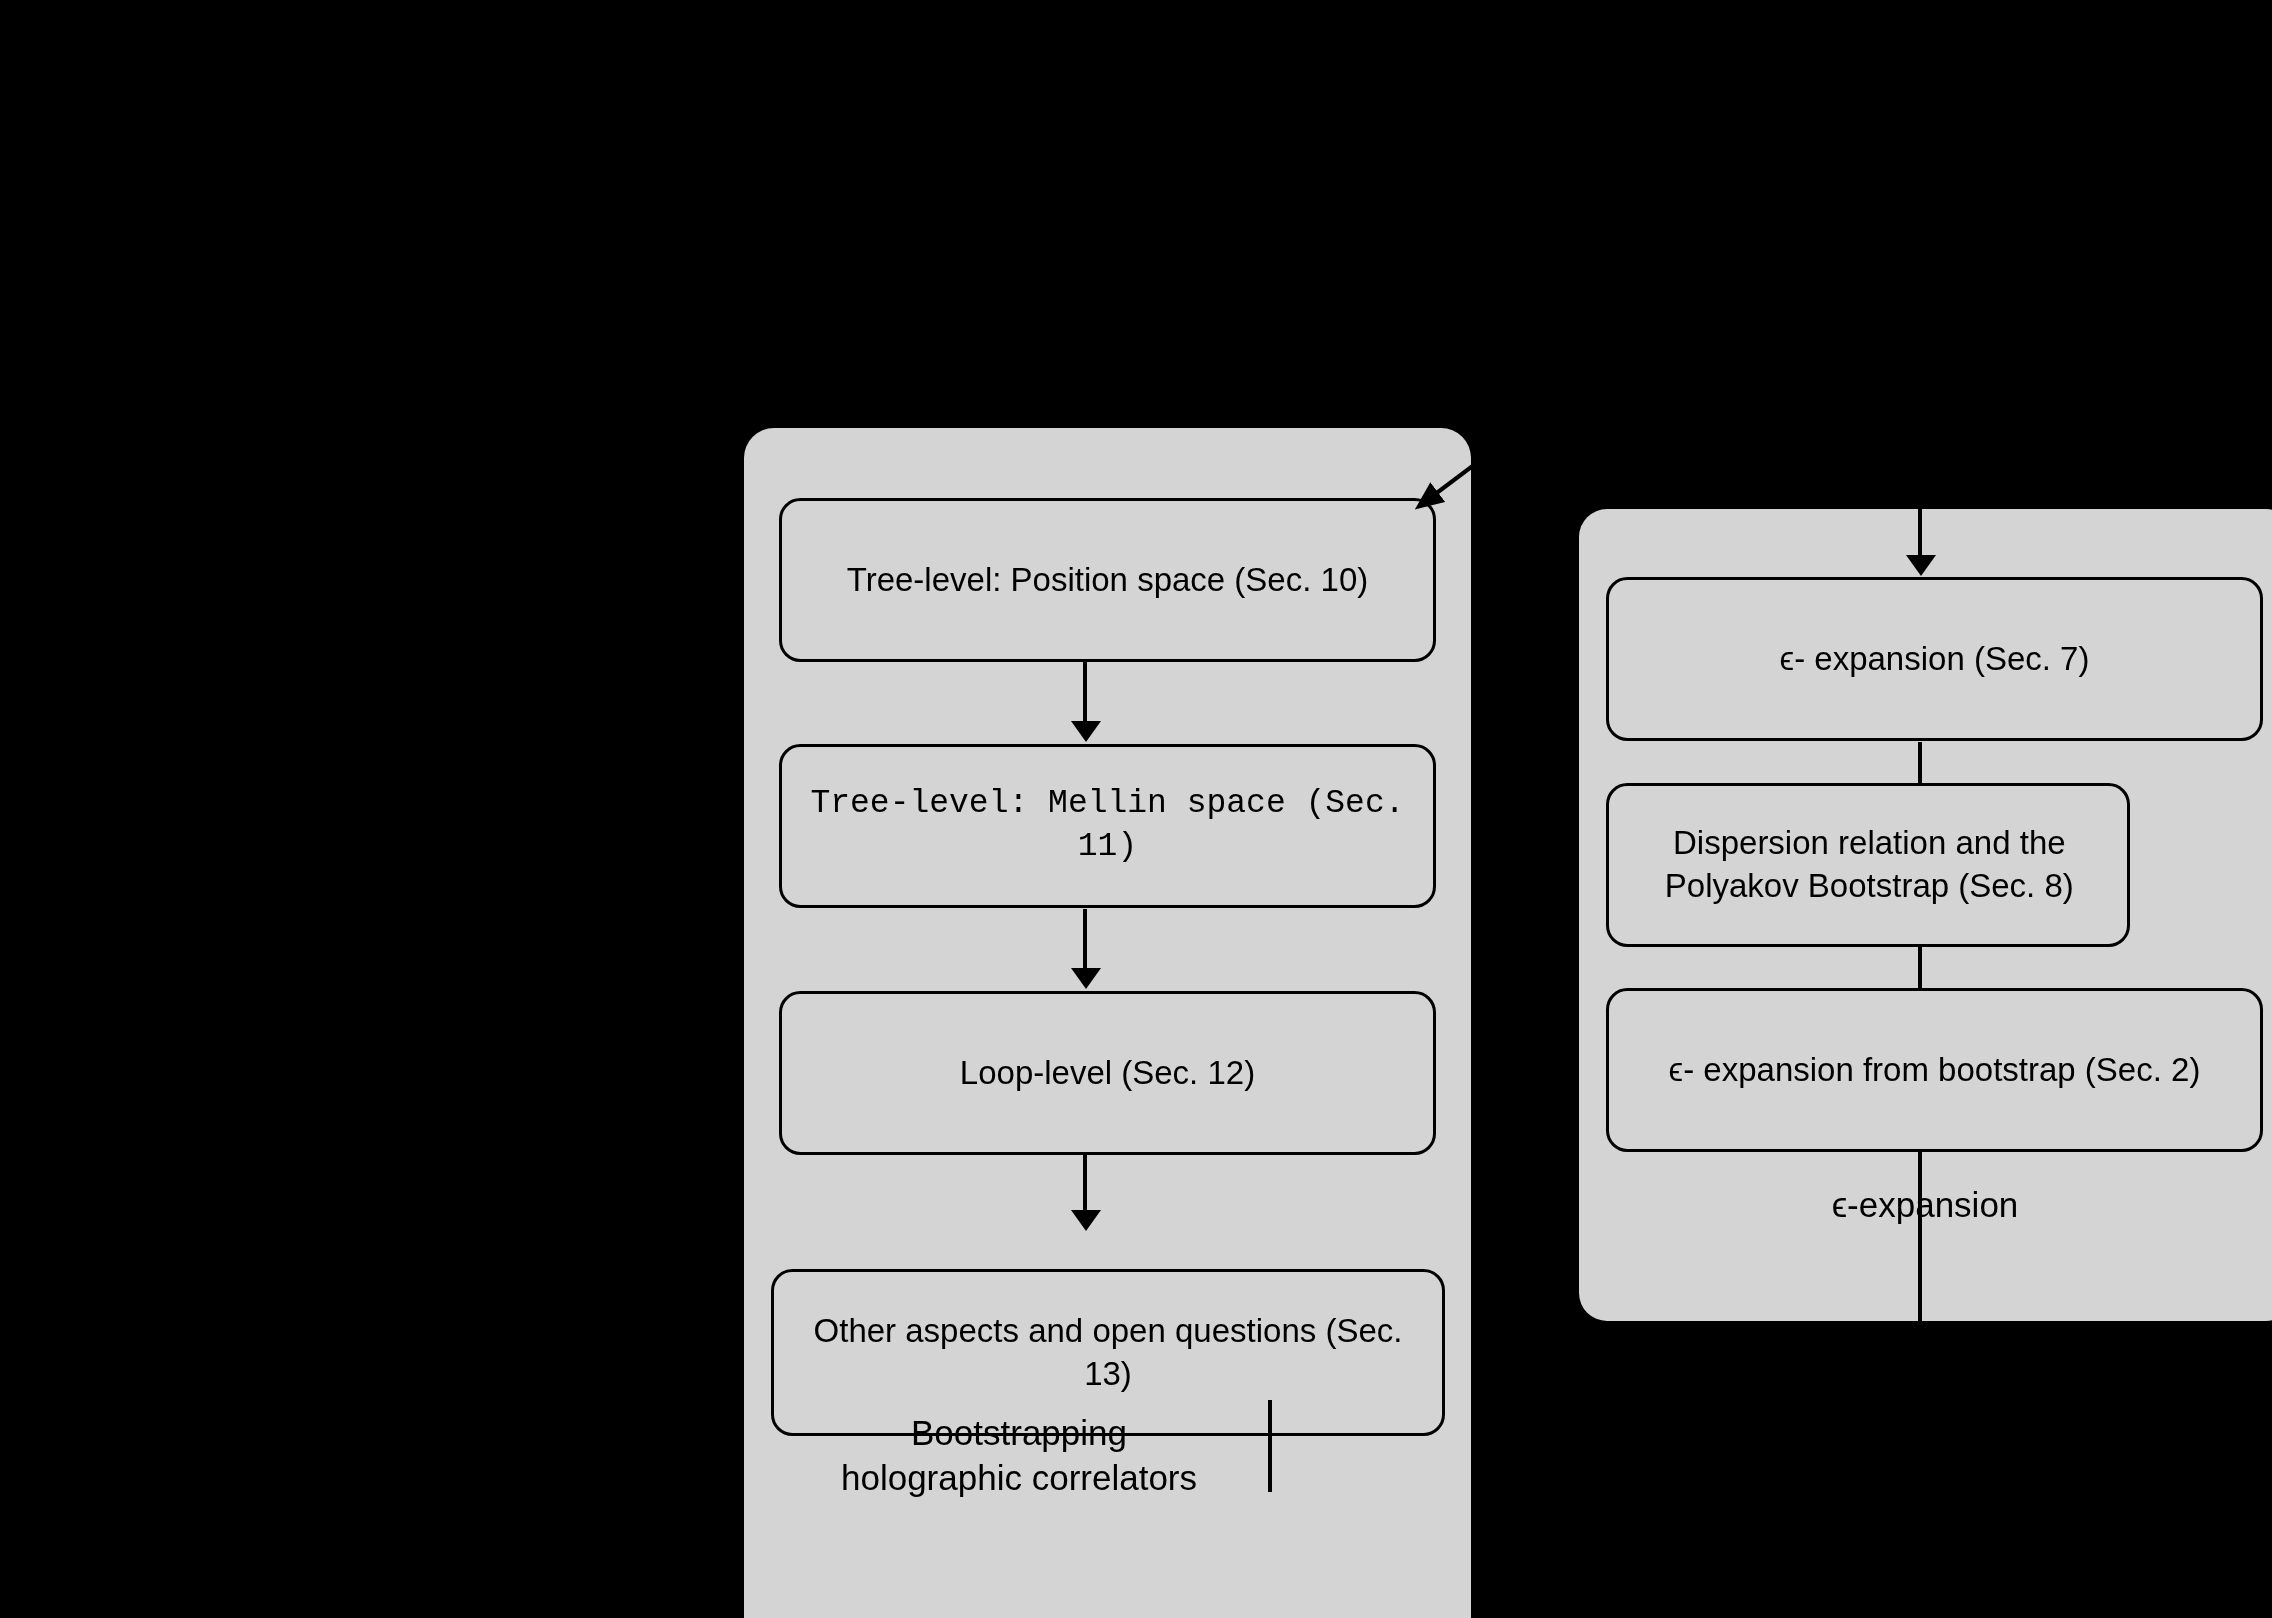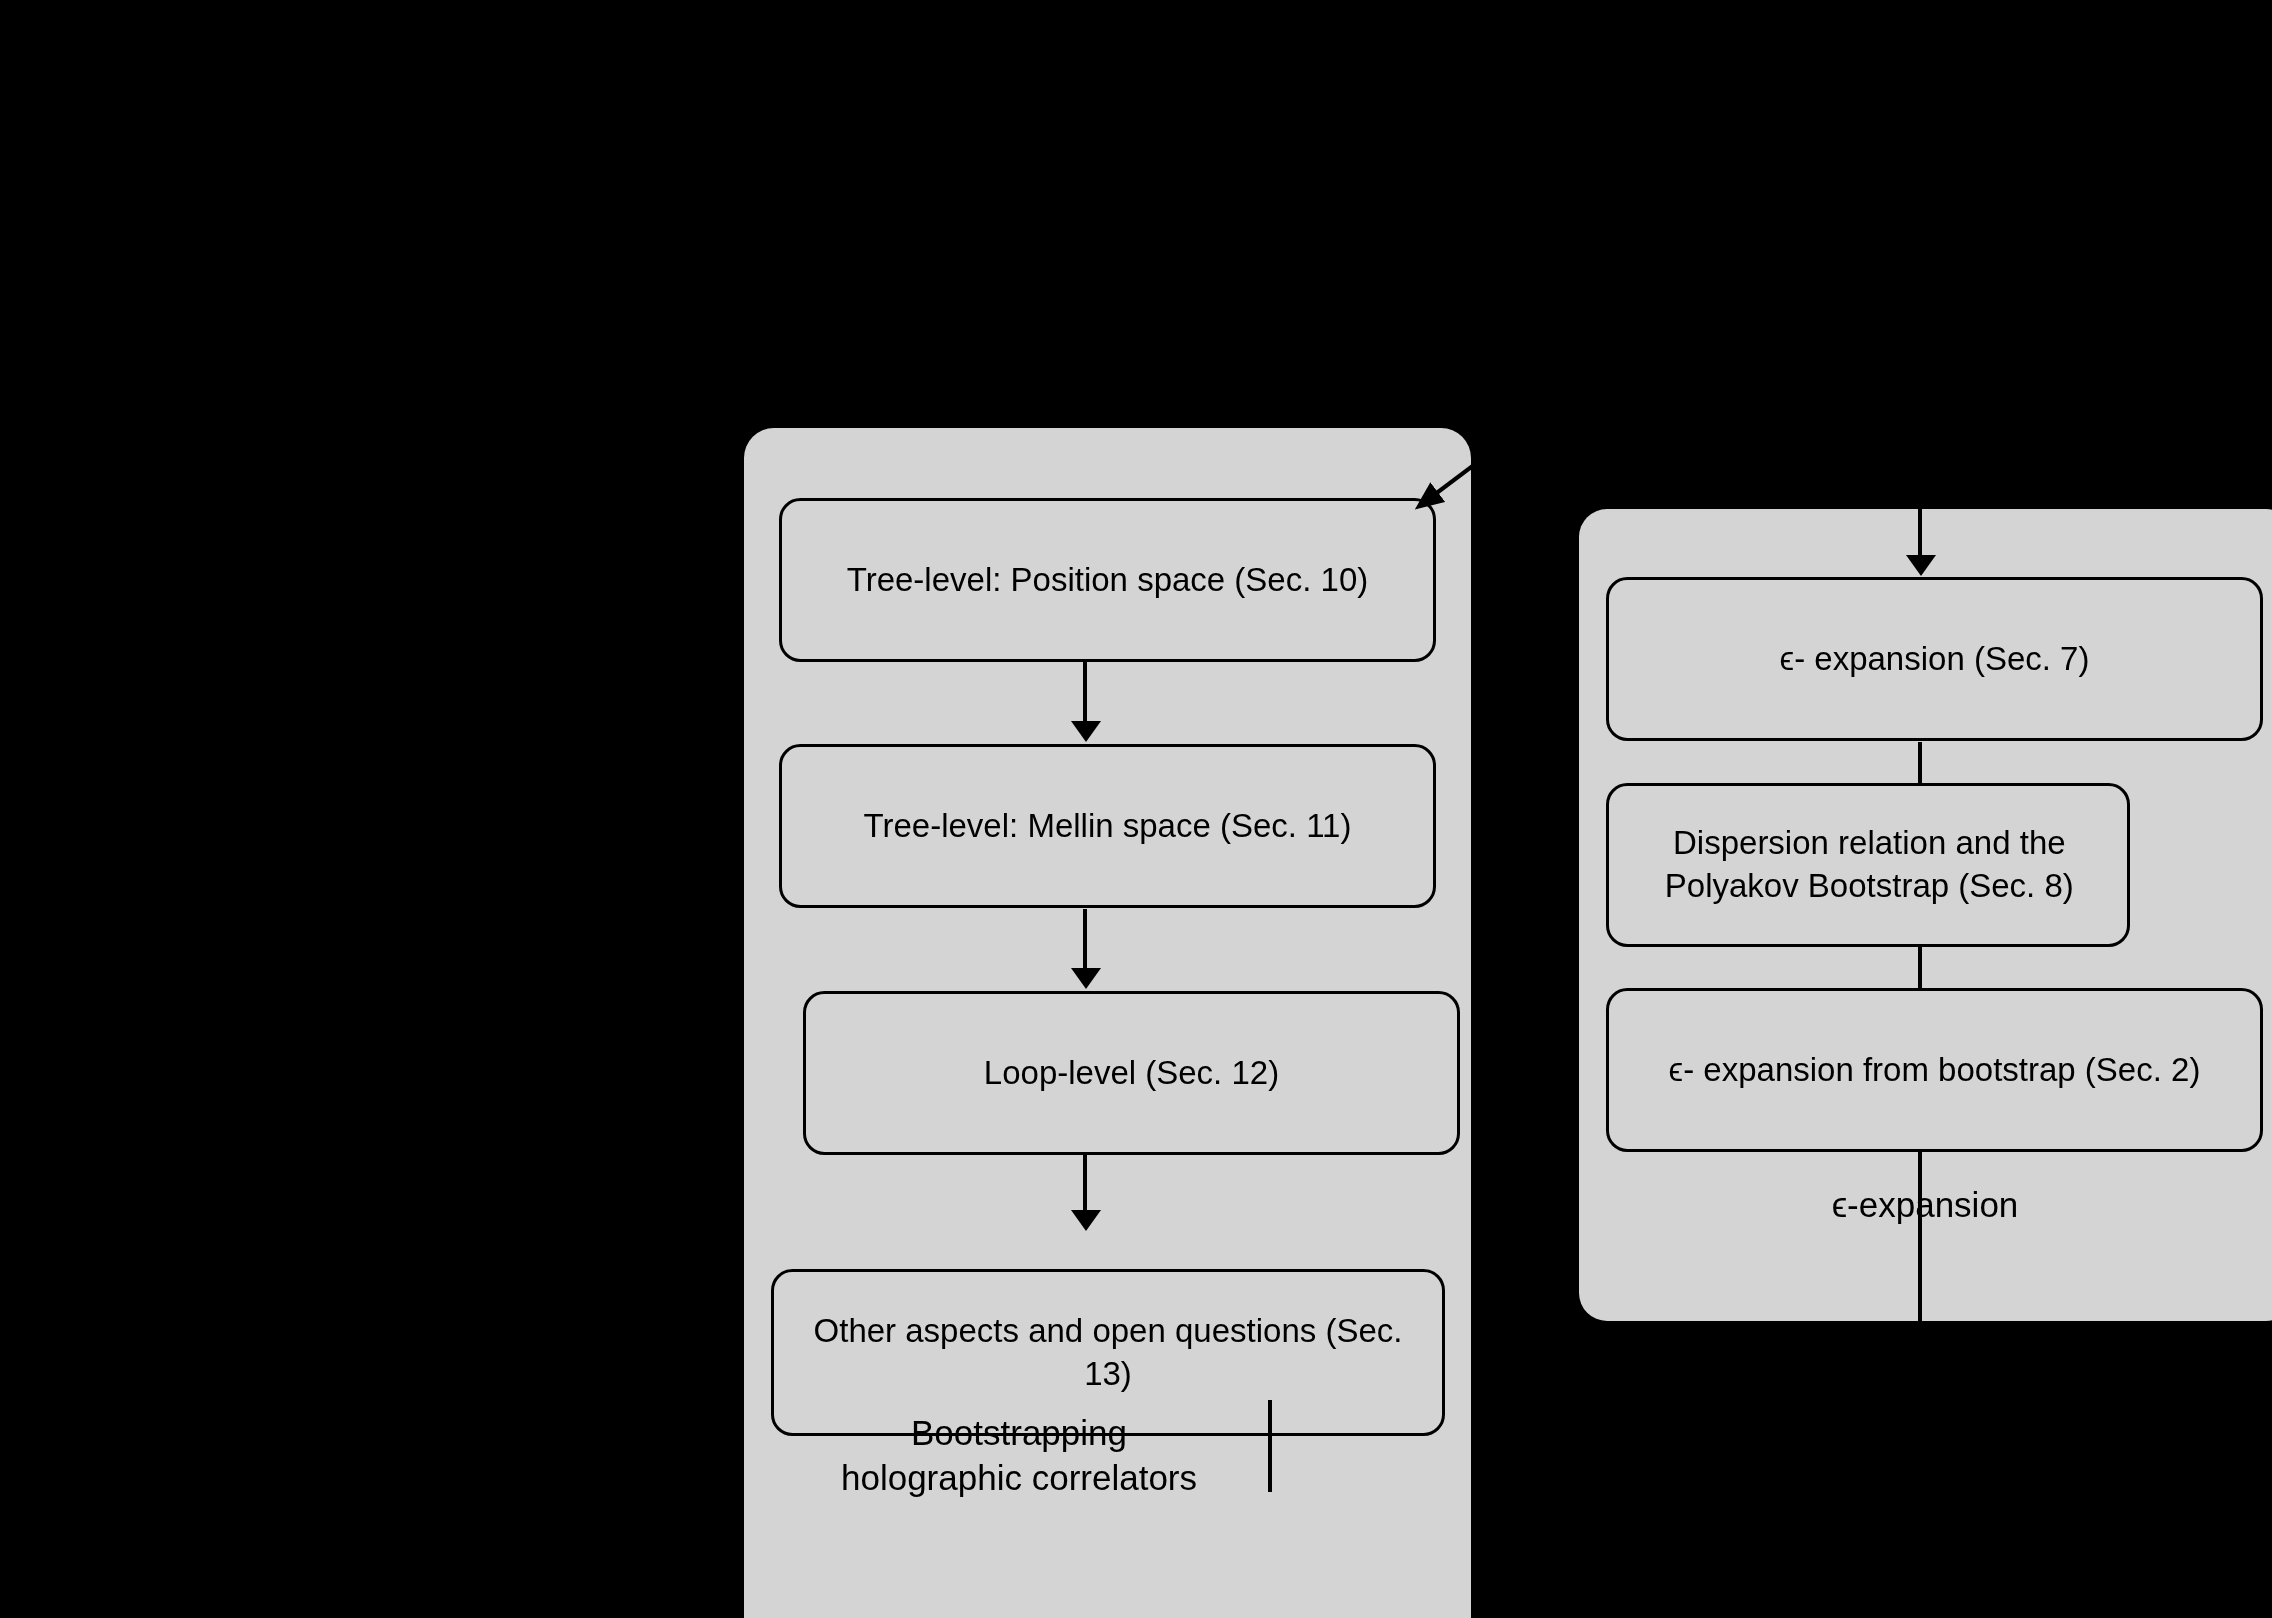--- a/index.html
+++ b/index.html
@@ -57,22 +57,22 @@
     line-height: 1.30;
     padding: 5px 21.4px;
   }
   .node .label {
     display: block;
     width: 100%;
   }
 
   
   #node-tree-position { left: 35px;  top: 70px;  width: 657px; height: 164px; }
-  #node-tree-mellin   { left: 35px;  top: 316px; width: 657px; height: 164px; }
-  #node-loop-level    { left: 35px;  top: 563px; width: 657px; height: 164px; margin-left: 24px; }
+  #node-tree-mellin   { left: 35px;  top: 316px; width: 657px; height: 164px; font-family: Liberation Mono, monospace; }
+  #node-loop-level    { left: 35px;  top: 563px; width: 657px; height: 164px; }
   #node-other-aspects { left: 27px;  top: 805px; width: 674px; height: 167px; margin-top: 36px; }
 
   
   #node-eps-expansion      { left: 27px; top: 68px;  width: 657px; height: 164px; }
   #node-dispersion         { left: 27px; top: 274px; width: 524px; height: 164px; padding-left: 24px; }
   #node-eps-from-bootstrap { left: 27px; top: 479px; width: 657px; height: 164px; }
 
   
   .group-caption {
     position: absolute;

